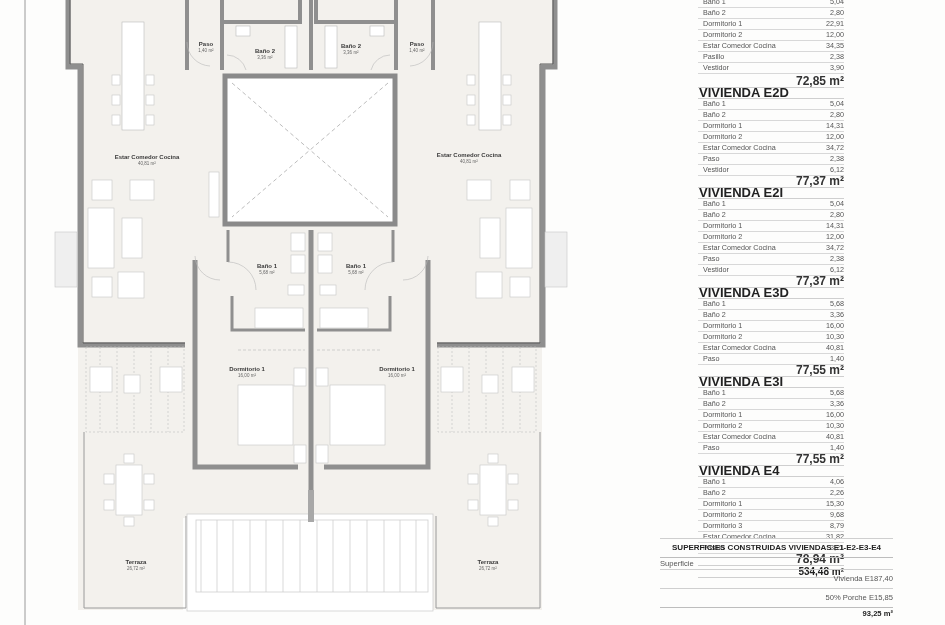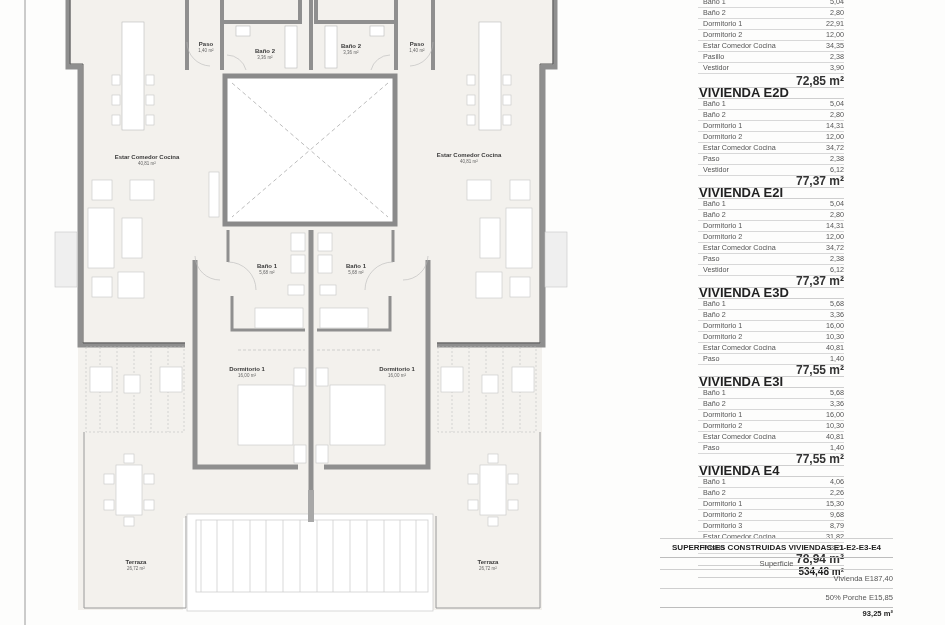--- a/index.html
+++ b/index.html
@@ -10,21 +10,21 @@
   .lbl .n{font-size:6px;font-weight:bold;display:block;}
   .lbl .a{font-size:4.5px;display:block;color:#666;margin-top:1px;}
   
   .sched{position:absolute;left:698px;top:-3px;width:146px;font-size:7.2px;color:#555;}
   .sched .hdr{font-weight:bold;color:#222;font-size:13px;height:10px;line-height:10px;border-bottom:1px solid #cfcfcf;padding-left:1px;}
   .sched .row{display:flex;justify-content:space-between;height:10px;line-height:10px;border-bottom:1px solid #d8d8d8;padding-left:5px;}
   .sched .tot{text-align:right;height:11px;line-height:11px;font-size:12px;color:#333;border-bottom:1px solid #cfcfcf;font-weight:bold;}
   .sched .grand{text-align:right;font-weight:bold;height:11px;line-height:11px;font-size:10px;color:#222;border-bottom:1px solid #cfcfcf;}
   .sup{position:absolute;left:660px;top:538px;width:233px;font-size:7.6px;color:#555;}
   .sup .title{font-weight:bold;color:#222;text-align:center;font-size:8px;border-top:1px solid #cfcfcf;padding-top:4px;height:14px;border-bottom:1px solid #bdbdbd;}
-  .sup .col{text-align:center;height:11px;line-height:11px;}
+  .sup .col{text-align:left;height:11px;line-height:11px;}
   .sup .sec{height:12px;line-height:12px;border-top:1px solid #cfcfcf;}
   .sup .row{display:flex;justify-content:flex-end;height:18px;line-height:18px;padding-left:5px;border-top:1px solid #cfcfcf;}
   .sup .tot{text-align:right;font-weight:bold;color:#222;height:12px;line-height:12px;border-top:1px solid #bdbdbd;}
 </style>
 </head>
 <body>
 
 <div class="plan">
   <svg width="650" height="625" viewBox="0 0 650 625">
 

